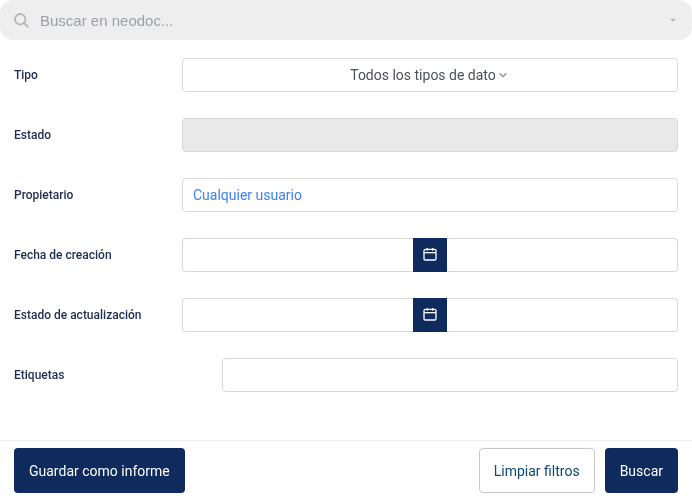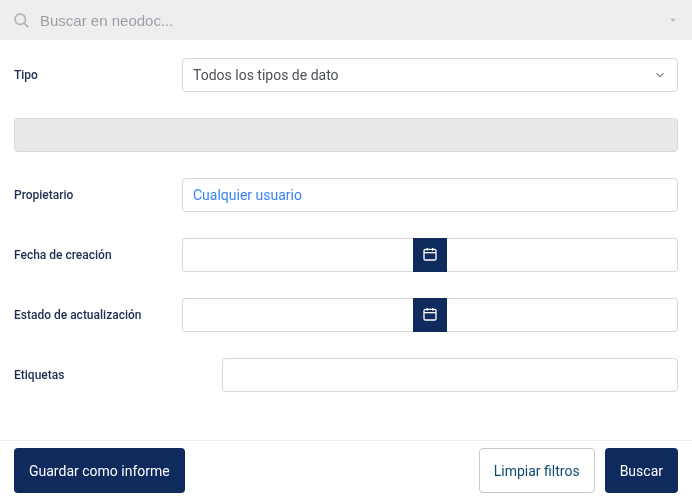--- a/index.html
+++ b/index.html
@@ -1,28 +1,28 @@
 <!DOCTYPE html>
 <html><head>
 <meta charset="utf-8">
 <style>
   * { box-sizing: border-box; margin: 0; padding: 0; }
   html, body { width: 692px; height: 501px; font-family: -apple-system, BlinkMacSystemFont, "Segoe UI", Roboto, Arial, sans-serif; font-size: 14px; color: #1a2a4a; background: #fff; }
-  .searchbar { height: 40px; background: #eeeeef; display: flex; align-items: center; padding: 0 12px; gap: 10px; }
+  .searchbar { height: 40px; background: #eeeeef; display: flex; align-items: center; padding: 0 12px; gap: 10px; border-radius: 13px; }
   .searchbar .mag { width: 18px; height: 18px; flex: 0 0 auto; }
   .searchbar input { flex: 1 1 auto; border: none; background: transparent; font-size: 15px; color: #6b6b6b; outline: none; }
   .searchbar input::placeholder { color: #9aa0a6; }
   .searchbar .chev { width: 14px; height: 14px; flex: 0 0 auto; }
   .form-area { padding: 18px 14px 8px 14px; height: 400px; overflow: hidden; }
   .row { display: flex; align-items: center; margin-bottom: 26px; }
   .row:last-child { margin-bottom: 10px; gap: 40px; }
   .lbl { width: 168px; flex: 0 0 168px; font-size: 12px; color: #1e2d52; font-weight: 500; }
   .ctrl { flex: 1 1 auto; }
   .select, .tinput { width: 100%; height: 34px; border: 1px solid #d8d8d8; border-radius: 4px; background: #fff; padding: 0 10px; font-size: 14px; color: #333; display: flex; align-items: center; position: relative; }
-  .select { justify-content: space-between; cursor: pointer; }
+  .select { justify-content: center; cursor: pointer; }
   .select .seltext { color: #4b4f56; }
   .select .dd { width: 14px; height: 14px; }
   .readonly { background: #e9e9ea; }
   .placeholder { color: #3b82f6; }
   .daterow { display: flex; align-items: stretch; }
   .dinput { flex: 1 1 auto; height: 34px; border: 1px solid #d8d8d8; background: #fff; }
   .dinput.left { border-radius: 4px 0 0 4px; border-right: none; }
   .dinput.right { border-radius: 0 4px 4px 0; border-left: none; }
   .calbtn { width: 34px; height: 34px; background: #0f2a5c; display: flex; align-items: center; justify-content: center; cursor: pointer; flex: 0 0 auto; }
   .footer { height: 60px; border-top: 1px solid #efefef; display: flex; align-items: center; padding: 0 14px; gap: 10px; }
@@ -59,20 +59,21 @@
         <span class="dd">
           <svg viewBox="0 0 24 24" width="14" height="14" fill="none" stroke="#888" stroke-width="2">
               <polyline points="6 9 12 15 18 9"></polyline>
             </svg>
         </span>
       </div>
     </div>
   </div>
 
   <div class="row">
+    <div class="lbl">Estado</div>
     <div class="ctrl">
       <div class="tinput readonly">
         <span></span>
       </div>
     </div>
   </div>
 
   <div class="row">
     <div class="lbl">Propietario</div>
     <div class="ctrl">

